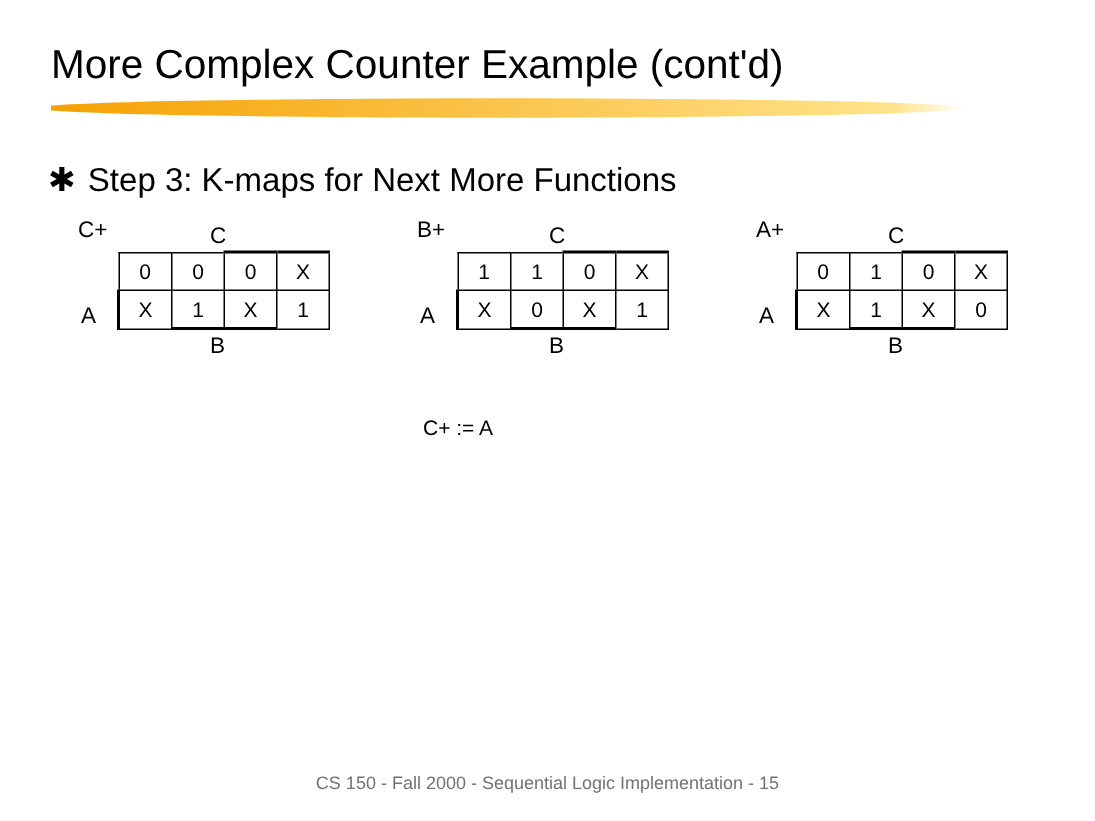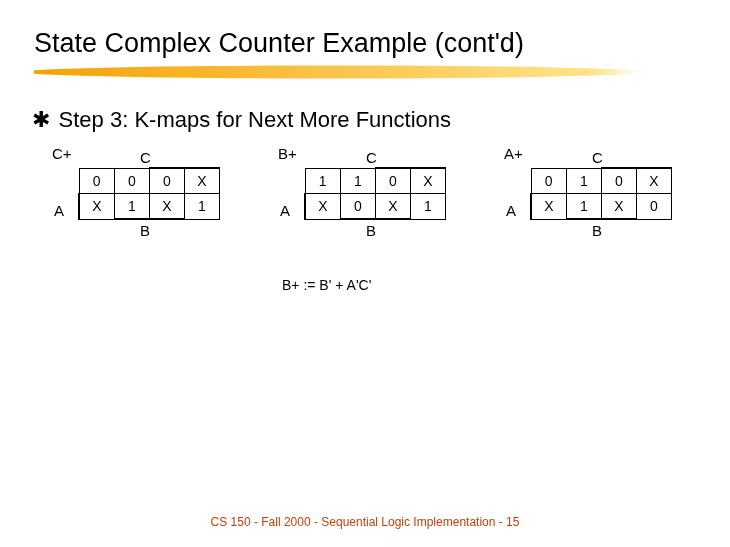--- a/index.html
+++ b/index.html
@@ -109,27 +109,27 @@
     font-size: 14px;
     line-height: 2.6;
   }
   .footer {
     position: absolute;
     bottom: 18px;
     width: 100%;
     text-align: center;
     font-family: Arial, sans-serif;
     font-size: 12px;
-    color: #c2410c;
+    color: #737373;
   }
 </style>
 </head>
 <body>
 
-<div class="title">State Complex Counter Example (cont'd)</div>
+<div class="title">More Complex Counter Example (cont'd)</div>
 
 <div class="underline-stripe">
   <svg width="610" height="14" viewBox="0 0 610 14">
     <defs>
       <linearGradient id="g1" x1="0" y1="0" x2="1" y2="0">
         <stop offset="0%" stop-color="#f5a000"></stop>
         <stop offset="92%" stop-color="#ffe38a"></stop>
         <stop offset="100%" stop-color="#ffffff"></stop>
       </linearGradient>
     </defs>
@@ -209,16 +209,16 @@
         <td>X</td>
         <td>0</td>
       </tr>
     </tbody>
       </table>
   </div>
 
 </div>
 
 <div class="eqs">
-  <div>B+ := B' + A'C'</div>
+  <div>C+ := A</div>
 </div>
 
 <div class="footer">CS 150 - Fall 2000 - Sequential Logic Implementation - 15</div>
 
 </body></html>

